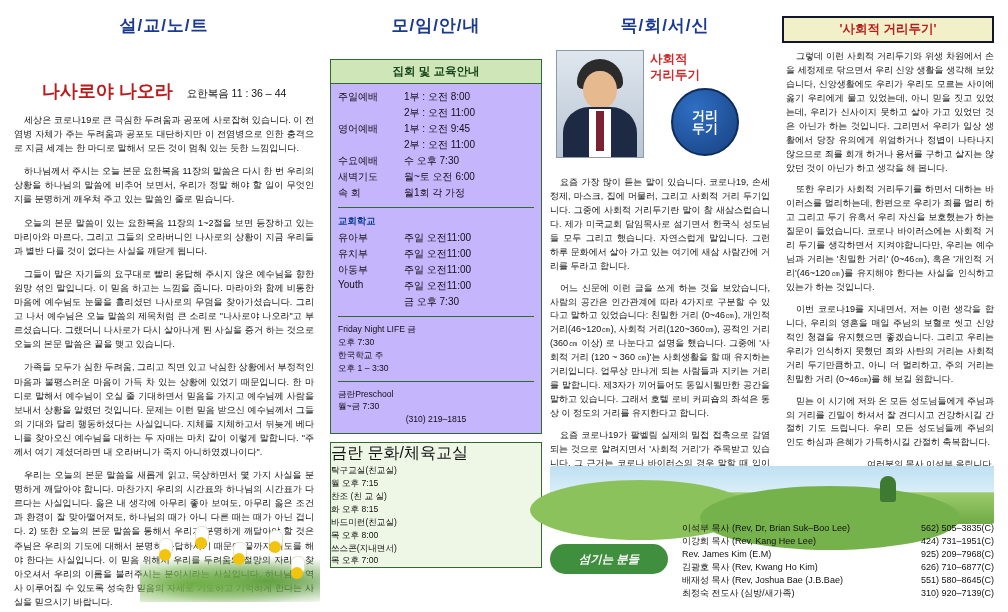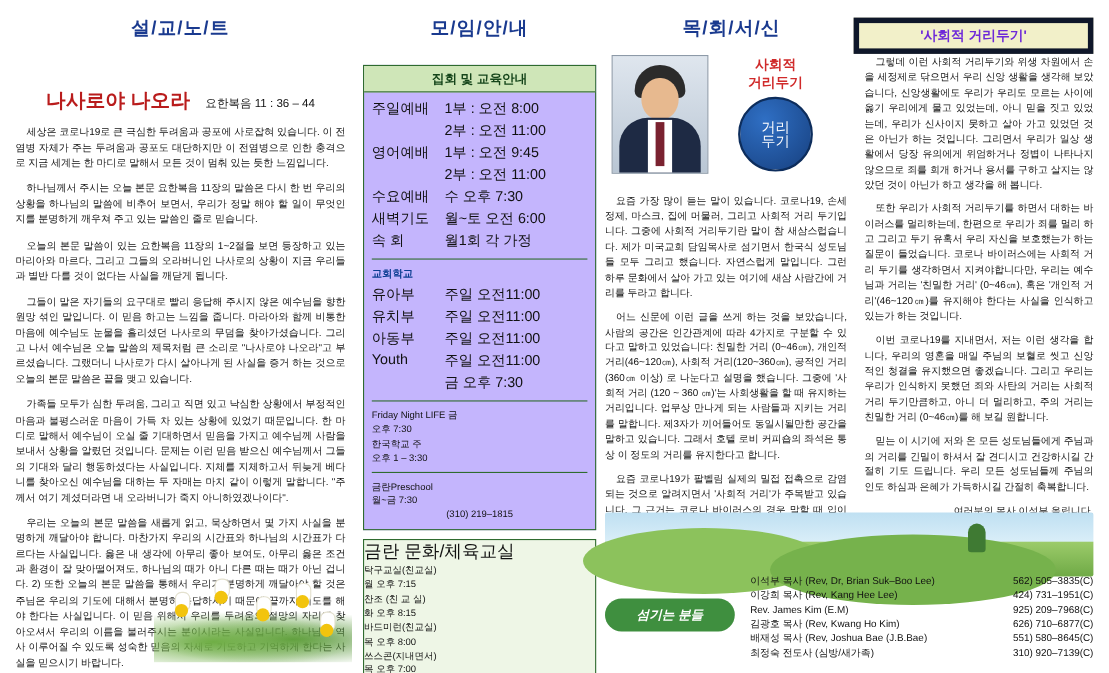--- a/index.html
+++ b/index.html
@@ -36,62 +36,62 @@
   
   .col-mid{position:absolute;left:330px;top:14px;width:212px;}
   .mid-box{
     margin-top:22px;border:1px solid #2f6b2f;background:#c4b5fd;
   }
   .mid-box .bar{
     background:#cfe6b8;color:#15451a;font-weight:bold;font-size:11.5px;
     text-align:center;padding:4px 0;border-bottom:1px solid #2f6b2f;
   }
   .mid-box .inner{padding:5px 7px 7px 7px;}
-  .sched{width:100%;border-collapse:collapse;font-size:13px;color:#111;}
+  .sched{width:100%;border-collapse:collapse;font-size:10px;color:#111;}
   .sched td{padding:1px 0;vertical-align:top;}
   .sched td.lbl{white-space:nowrap;width:66px;}
   .sched td.val{text-align:left;}
   .sec-head{
     color:#0a3d91;font-weight:bold;font-size:9.4px;margin:7px 0 2px 0;
   }
   .rule{border-top:1px solid #2f6b2f;margin:6px 0;}
   .mini{font-size:8.6px;line-height:1.5;}
   .mini .row{display:flex;justify-content:space-between;flex-direction:column;}
   .mini .row span:first-child{white-space:nowrap;}
   .center{text-align:center;}
   .mid-box2{margin-top:8px;border:1px solid #2f6b2f;background:#eef6e6;}
 
   
   .col-right{position:absolute;left:550px;top:10px;width:444px;}
   .right-top{position:relative;height:34px;}
   .dist-title{
     position:absolute;right:0;top:6px;width:208px;text-align:center;
-    border:5px solid #0f172a;background:#f2f0c9;font-weight:bold;font-size:12.5px;
-    color:#6d28d9;padding:3px 0;
+    border:2px solid #0f172a;background:#f2f0c9;font-weight:bold;font-size:12.5px;
+    color:#b91c1c;padding:3px 0;
   }
   .letter-hdr{position:absolute;left:30px;top:4px;width:170px;}
   .photo-row{position:absolute;left:0;top:40px;width:220px;height:120px;}
   .photo{
     position:absolute;left:6px;top:0;width:86px;height:106px;
     background:linear-gradient(#dfe6ee,#b9c6d4);
     border:1px solid #8d9aa8;overflow:hidden;
   }
   .photo .hair{position:absolute;left:20px;top:8px;width:46px;height:30px;background:#2b2b2b;border-radius:24px 24px 6px 6px;}
   .photo .face{position:absolute;left:26px;top:20px;width:34px;height:38px;background:#e7b98f;border-radius:17px/20px;}
   .photo .body{position:absolute;left:6px;top:56px;width:74px;height:50px;background:#1e2a44;border-radius:26px 26px 0 0;}
   .photo .shirt{position:absolute;left:32px;top:58px;width:22px;height:48px;background:#fff;}
   .photo .tie{position:absolute;left:39px;top:60px;width:8px;height:40px;background:#7a2230;}
   .badge{
-    position:absolute;left:100px;top:2px;width:110px;text-align:center;
+    position:absolute;left:100px;top:2px;width:110px;
   }
   .badge .t1{color:#d02a2a;font-weight:bold;font-size:12.5px;line-height:1.25;}
   .badge .circ{
     margin:5px auto 0;width:64px;height:64px;border-radius:50%;
     background:radial-gradient(circle at 35% 30%, #2f6fc4, #17407f);
-    color:#fff;font-weight:normal;font-size:13px;
+    color:#fff;font-weight:bold;font-size:13px;
     display:flex;align-items:center;justify-content:center;flex-direction:column;
     border:2px solid #0d2d5c;
   }
   .badge .circ span{line-height:1.05;}
   .letter-col-a{
     position:absolute;left:0;top:166px;width:220px;
     font-size:9px;line-height:1.55;text-align:justify;
   }
   .letter-col-b{
     position:absolute;left:236px;top:40px;width:208px;

